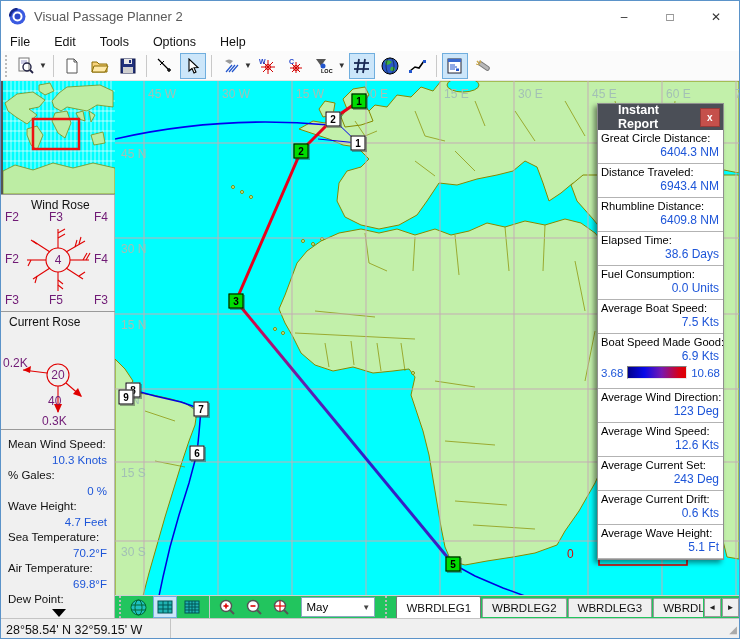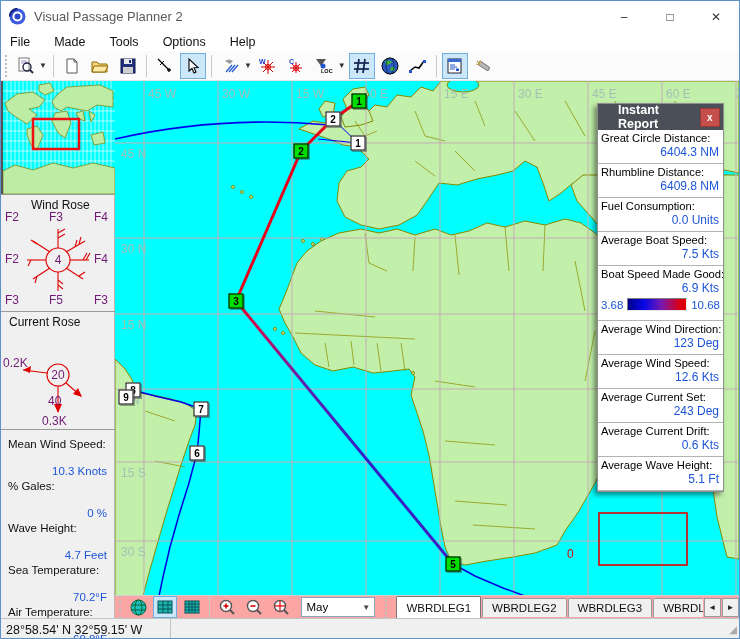--- a/index.html
+++ b/index.html
@@ -24,21 +24,21 @@
   .dd{font-size:8px;color:#333;margin:0 2px 0 0;}
   
   .main{display:flex;height:537px;}
   .sidebar{position:relative;width:114px;background:#f0f0f0;border-right:1px solid #b8b8b8;}
   .ssec{position:absolute;left:0;width:114px;box-sizing:border-box;}
   .ssep{border-top:1px solid #9a9a9a;}
   .sbtitle{font-size:12px;color:#111;}
   .roselabel{position:absolute;font-size:12px;color:#701a75;}
   .stats{padding:5px 6px 0 7px;}
   .stat-label{font-size:11.5px;color:#111;margin-top:3px;}
-  .stat-value{font-size:11.5px;color:#1d55d8;text-align:right;padding-right:2px;margin-top:15px;}
+  .stat-value{font-size:11.5px;color:#1d55d8;text-align:right;padding-right:2px;margin-top:4px;}
   .scrolldown{width:0;height:0;margin:4px auto 0;border-left:7px solid transparent;border-right:7px solid transparent;border-top:8px solid #000;}
   
   .mapcol{width:624px;display:flex;flex-direction:column;}
   .map{position:relative;width:624px;height:515px;background:#00ffff;overflow:hidden;}
   .maplbl{position:absolute;font-size:12px;color:#a3c0b5;white-space:nowrap;}
   .wp{position:absolute;width:13px;height:13px;border:1.5px solid #000;box-shadow:1.5px 1.5px 0 rgba(60,60,60,.45);
       font-size:10px;font-weight:bold;color:#000;display:flex;align-items:center;justify-content:center;
       transform:translate(-50%,-50%);}
   .wp.green{background:#00dd00;} .wp.white{background:#fff;}
   
@@ -49,21 +49,21 @@
   .pclose{margin-left:auto;margin-right:3px;width:19px;height:17px;background:#c5504b;border:1px solid #953a38;
           color:#fff;font-size:10px;font-weight:bold;display:flex;align-items:center;justify-content:center;}
   .prow{height:34px;box-sizing:border-box;border-bottom:1px solid #b3b3b3;padding:2px 3px 0 3px;overflow:hidden;}
   .prow.tall{height:55px;}
   .plabel{font-size:11.2px;color:#000;white-space:nowrap;}
   .pvalue{font-size:12px;color:#1d55d8;text-align:right;padding-right:1px;margin-top:1px;}
   .gradrow{display:flex;align-items:center;gap:4px;margin-top:3px;font-size:11.5px;color:#1d55d8;}
   .gbar{flex:1;height:11px;border:1px solid #808080;border-right-color:#e8e8e8;border-bottom-color:#e8e8e8;
         background:linear-gradient(90deg,#00008c,#0808e8 28%,#7818b0 58%,#d80018 88%,#e00000);}
   
-  .btool{height:22px;background:#fca5a5;border-top:1px solid #d0d0d0;display:flex;align-items:flex-end;}
+  .btool{height:22px;background:#22c55e;border-top:1px solid #d0d0d0;display:flex;align-items:flex-end;}
   .bbtn{width:24px;height:20px;display:flex;align-items:center;justify-content:center;border:1px solid transparent;margin:0 1px 0 1px;align-self:center;}
   .bbtn.sel{background:#cce6fa;border:1px solid #70aede;}
   .combo{align-self:center;width:76px;height:18px;background:#fff;border:1px solid #8aa8c0;display:flex;align-items:center;font-size:11.5px;margin-left:6px;}
   .combo span{padding-left:5px;flex:1;}
   .combo .ca{width:15px;height:16px;display:flex;align-items:center;justify-content:center;font-size:8px;color:#444;}
   .tabs{display:flex;align-items:center;overflow:hidden;width:322px;margin-left:6px;height:22px;}
   .tab{flex:0 0 auto;height:18px;padding:0 9px;display:flex;align-items:center;font-size:11.5px;color:#111;
        background:#f0f0f0;border:1px solid #9a9a9a;border-bottom:none;border-radius:2px 2px 0 0;margin-right:1px;}
   .tab.active{background:#fff;height:21px;border-color:#777;}
   .tarw{align-self:center;width:16px;height:17px;border:1px solid #9a9a9a;background:#f0f0f0;display:flex;align-items:center;justify-content:center;font-size:8px;color:#222;margin-left:1px;}
@@ -87,21 +87,21 @@
     <span class="title">Visual Passage Planner 2</span>
     <div class="wctrls">
       <div class="wbtn">–</div>
       <div class="wbtn">□</div>
       <div class="wbtn">✕</div>
     </div>
   </div>
 
   <div class="menubar" id="menubar">
       <span class="mi">File</span>
-      <span class="mi">Made</span>
+      <span class="mi">Edit</span>
       <span class="mi">Tools</span>
       <span class="mi">Options</span>
       <span class="mi">Help</span>
     </div>
 
   <div class="toolbar">
     <div class="handle"></div>
     <div class="tbtn">
       <svg width="17" height="17">
         <rect x="2" y="1" width="10" height="13" fill="#fff" stroke="#777"></rect>
@@ -470,22 +470,30 @@
           <div class="phead">
             <span class="ptitle">Instant Report</span>
             <div class="pclose">x</div>
           </div>
           <div id="report-body">
               <div class="prow">
                 <div class="plabel">Great Circle Distance:</div>
                 <div class="pvalue">6404.3 NM</div>
               </div>
               <div class="prow">
+                <div class="plabel">Distance Traveled:</div>
+                <div class="pvalue">6943.4 NM</div>
+              </div>
+              <div class="prow">
                 <div class="plabel">Rhumbline Distance:</div>
                 <div class="pvalue">6409.8 NM</div>
+              </div>
+              <div class="prow">
+                <div class="plabel">Elapsed Time:</div>
+                <div class="pvalue">38.6 Days</div>
               </div>
               <div class="prow">
                 <div class="plabel">Fuel Consumption:</div>
                 <div class="pvalue">0.0 Units</div>
               </div>
               <div class="prow">
                 <div class="plabel">Average Boat Speed:</div>
                 <div class="pvalue">7.5 Kts</div>
               </div>
               <div class="prow tall">

